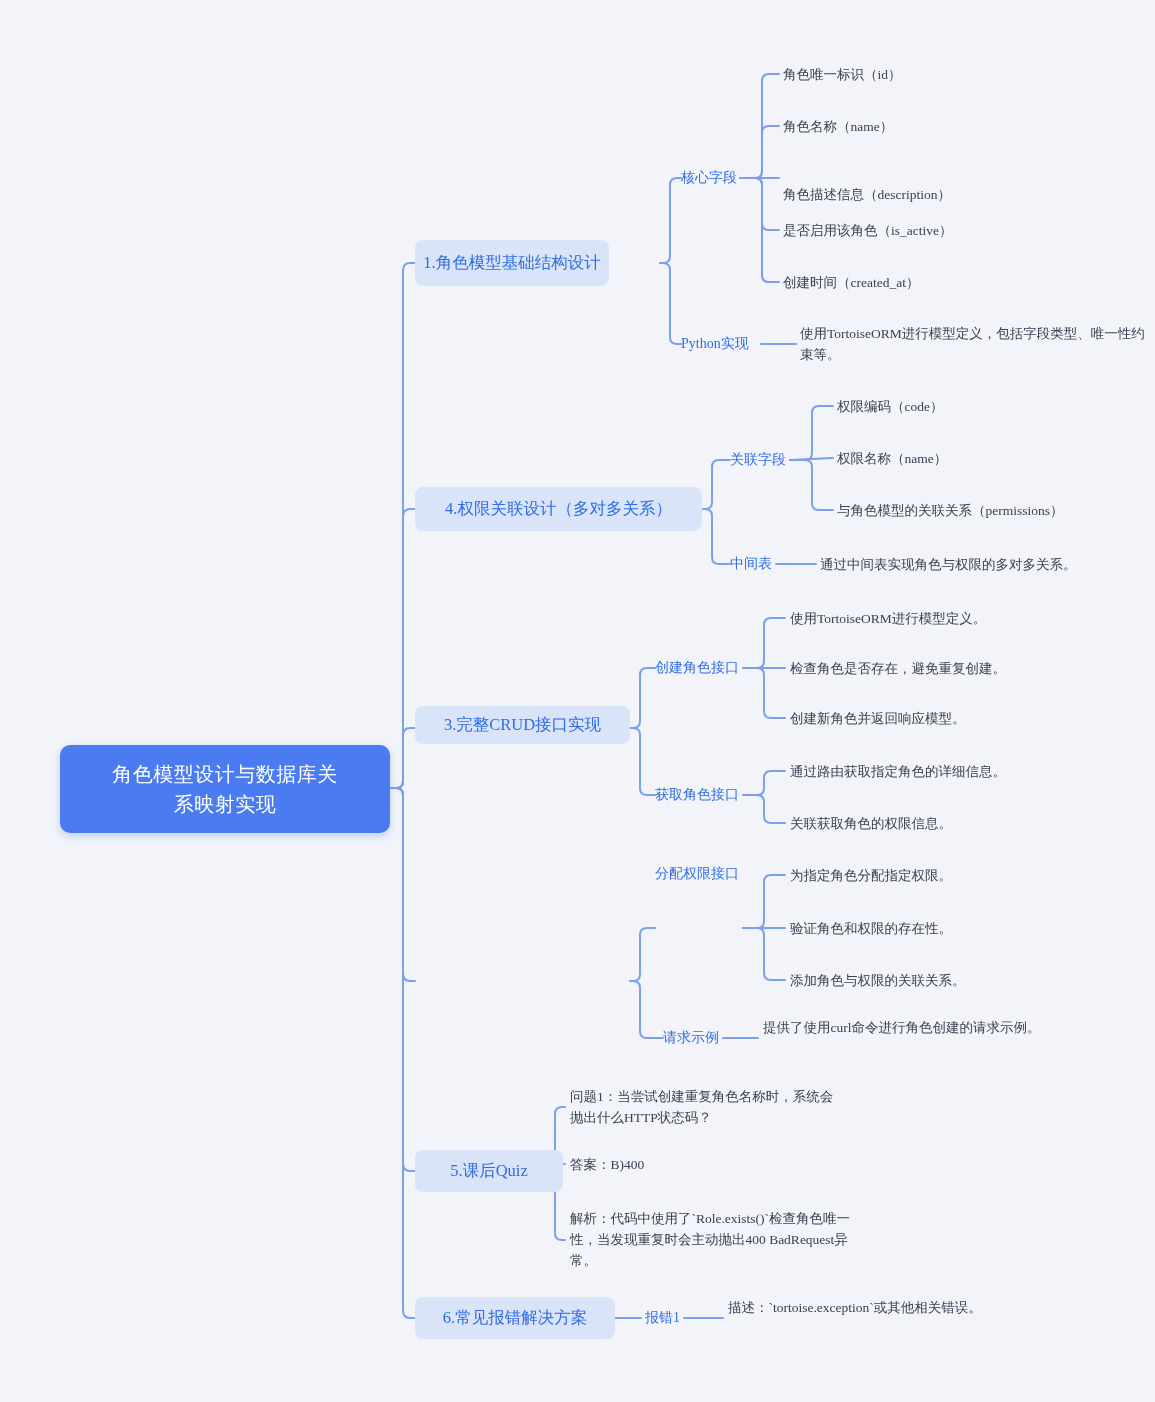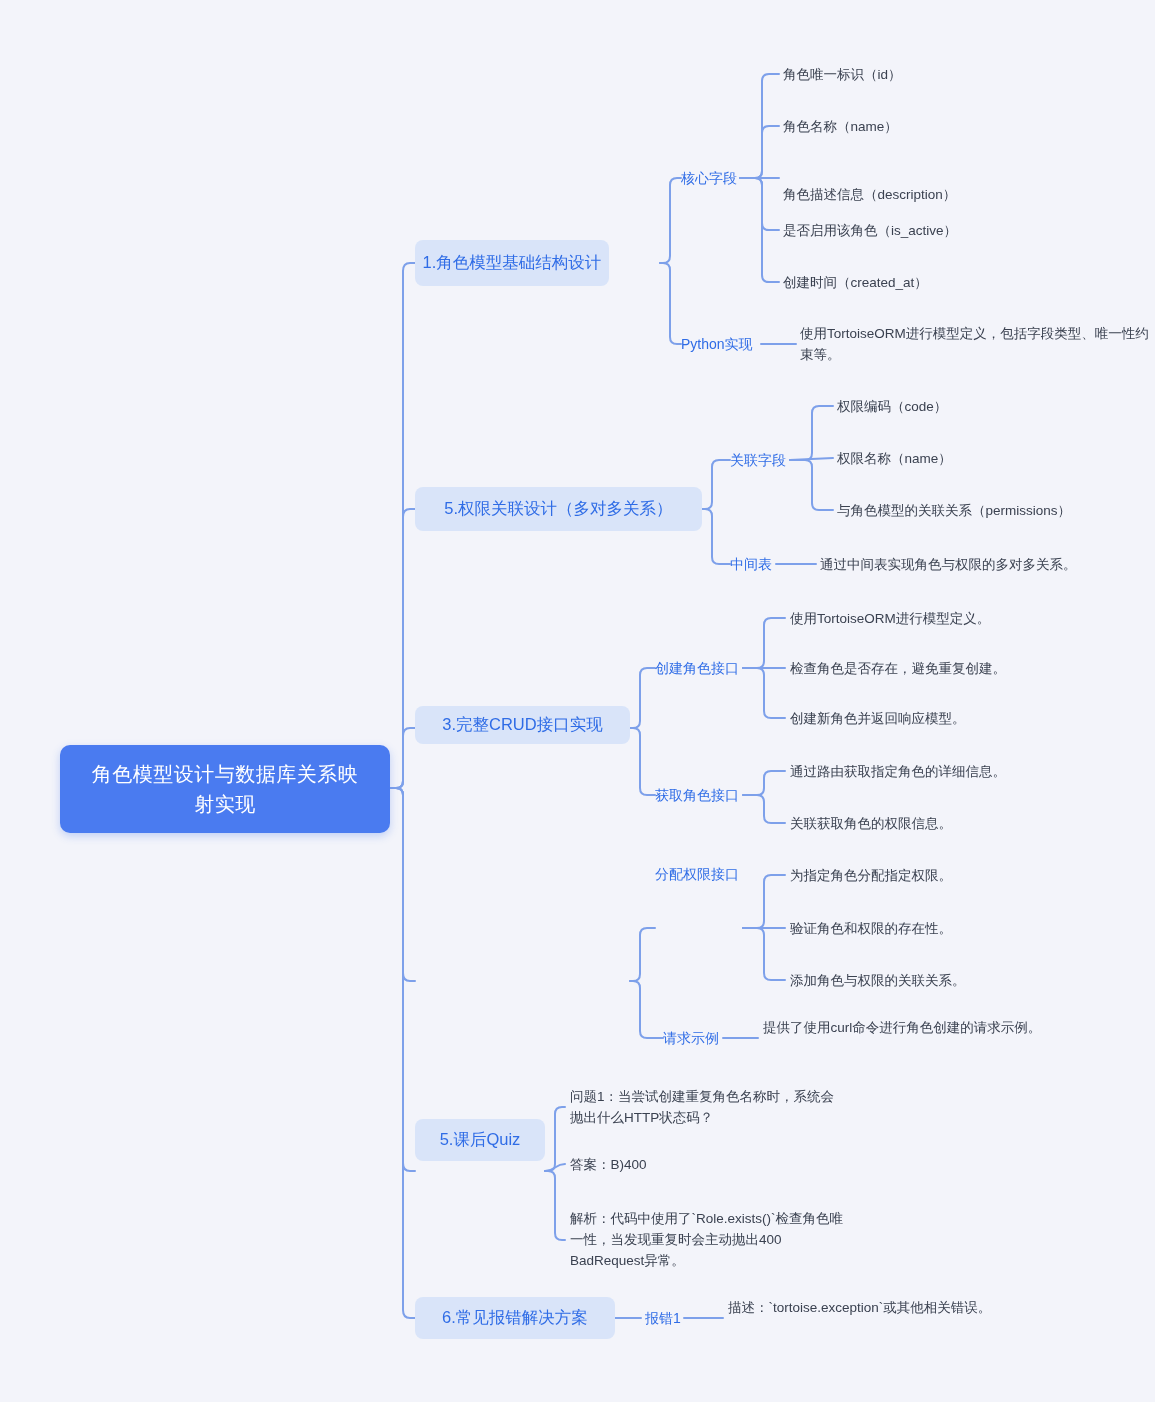--- a/index.html
+++ b/index.html
@@ -1,26 +1,26 @@
 <!DOCTYPE html>
 <html style="--canvas-bg: #f3f4fa; --root-bg: #4a7bf0; --root-text: #ffffff; --branch-bg: #d9e4f9; --accent-text: #2f6ce6; --leaf-text: #3a4150; --line-color: #7da0ea;"><head>
 <meta charset="utf-8">
 <style>
   * { margin:0; padding:0; box-sizing:border-box; }
   html,body { background:#f3f4fa; }
   body { font-family:"Liberation Sans","DejaVu Sans",sans-serif; }
   .canvas { position:relative; width:1155px; height:1402px; background:var(--canvas-bg,#f3f4fa); overflow:hidden; }
   .connectors { position:absolute; left:0; top:0; }
   .connectors path { fill:none; stroke:var(--line-color,#7da0ea); stroke-width:2; stroke-linecap:round; }
-  .node { position:absolute; }
+  .node { position:absolute;font-family:Liberation Serif, serif; }
   .root {
     background:var(--root-bg,#4a7bf0); color:var(--root-text,#ffffff);
     font-size:20px; line-height:30px; letter-spacing:.5px; border-radius:10px;
     display:flex; align-items:center; justify-content:center; text-align:center;
-    padding:0 28px; box-shadow:0 3px 8px rgba(74,123,240,.30);
+    padding:0 48px; box-shadow:0 3px 8px rgba(74,123,240,.30);
   }
   .l1 {
     background:var(--branch-bg,#d9e4f9); color:var(--accent-text,#2f6ce6);
     font-size:16.5px; border-radius:8px; display:flex; align-items:center;
     justify-content:center; white-space:nowrap;
   }
   .l2 { color:var(--accent-text,#2f6ce6); font-size:14px; line-height:20px; white-space:nowrap;text-align:center; }
   .leaf { color:var(--leaf-text,#3a4150); font-size:13.5px; line-height:21px; white-space:nowrap; }
   .leaf.wrap { white-space:normal; }
 </style>
@@ -73,23 +73,23 @@
     <path d="M 545 1171 C 555 1171 555 1164 565 1164"></path>
     <path d="M 545 1171 L 548 1171 Q 555 1171 555 1178 L 555 1233 Q 555 1240 562 1240 L 565 1240"></path>
 
     <path d="M 615 1318 L 641 1318"></path>
     <path d="M 684 1318 L 723 1318"></path>
   </svg>
 
   <div class="node root" style="left:60px;top:745px;width:330px;height:88px">角色模型设计与数据库关系映射实现</div>
 
   <div class="node l1" style="left:415px;top:240px;width:194px;height:46px">1.角色模型基础结构设计</div>
-  <div class="node l1" style="left:415px;top:487px;width:287px;height:44px">5.权限关联设计（多对多关系）</div>
+  <div class="node l1" style="left:415px;top:487px;width:287px;height:44px">4.权限关联设计（多对多关系）</div>
   <div class="node l1" style="left:415px;top:706px;width:215px;height:38px">3.完整CRUD接口实现</div>
-  <div class="node l1" style="left:415px;top:1119px;width:130px;height:42px">5.课后Quiz</div>
+  <div class="node l1" style="left:415px;top:1150px;width:148px;height:42px">5.课后Quiz</div>
   <div class="node l1" style="left:415px;top:1297px;width:200px;height:42px">6.常见报错解决方案</div>
 
   <div class="node l2" style="left:681px;top:168px">核心字段</div>
   <div class="node l2" style="left:681px;top:334px">Python实现</div>
   <div class="node l2" style="left:730px;top:450px">关联字段</div>
   <div class="node l2" style="left:730px;top:554px">中间表</div>
   <div class="node l2" style="left:655px;top:658px">创建角色接口</div>
   <div class="node l2" style="left:655px;top:785px">获取角色接口</div>
   <div class="node l2" style="left:655px;top:864px">分配权限接口</div>
   <div class="node l2" style="left:663px;top:1028px">请求示例</div>

